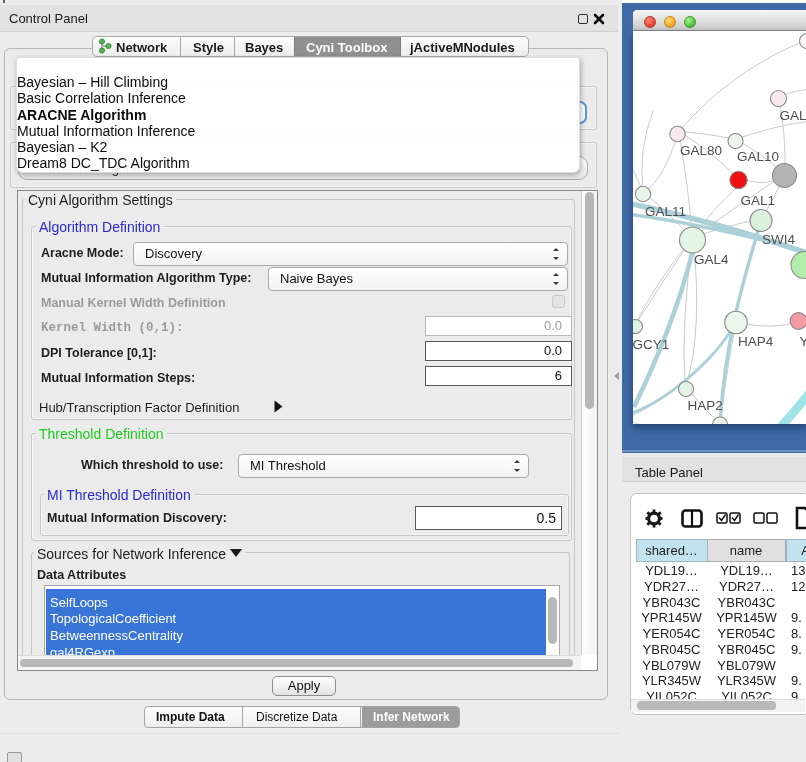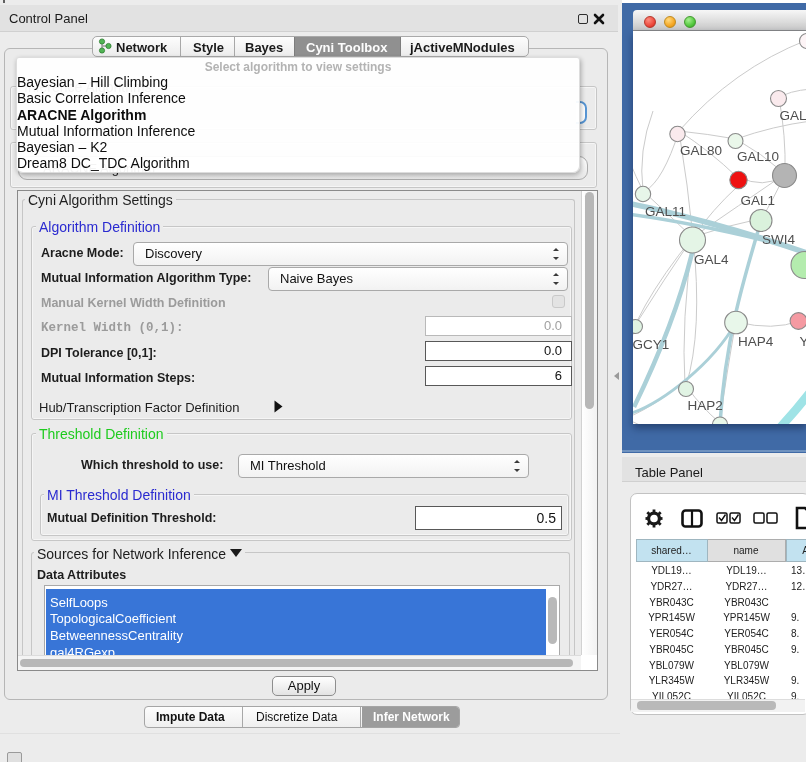--- a/index.html
+++ b/index.html
@@ -53,21 +53,20 @@
 <div class="gtitle" style="left:21px;top:79px;color:#1f1f1f;">Inference Algorithms</div>
 <div class="abs" style="left:576px;top:100px;width:12px;height:25px;overflow:hidden;">
     <span style="position:absolute;left:-146px;top:1px;width:157px;height:23px;background:#fff;border:2.5px solid #5795d3;border-radius:7px;box-sizing:border-box;"></span>
   </div>
 <div class="gbox" style="left:10px;top:142px;width:585px;height:44px;"></div>
 <div class="abs" style="left:18px;top:156px;width:570px;height:24px;background:linear-gradient(#fefefe,#e6e6e6);border:1px solid #ababab;border-radius:9px;box-sizing:border-box;">
     <span style="position:absolute;left:24px;top:4px;font-size:13px;color:#222;">ARACNE Algorithm</span>
   </div>
 
 <div class="abs" style="left:16px;top:57px;width:564px;height:116px;background:rgba(255,255,255,0.95);border:1px solid rgba(212,212,212,0.8);border-radius:3px 3px 7px 7px;box-shadow:1px 2px 5px rgba(0,0,0,0.3);box-sizing:border-box;">
- <div class="abs" style="left:0;top:2px;width:100%;text-align:center;font-size:12px;font-weight:bold;color:#b3b3b3;">Select algorithm to view settings</div>
  <div class="abs" style="left:0px;top:16px;font-size:14px;color:#0d0d0d;line-height:16.3px;white-space:nowrap;">Bayesian – Hill Climbing<br>Basic Correlation Inference<br><b>ARACNE Algorithm</b><br>Mutual Information Inference<br>Bayesian – K2<br>Dream8 DC_TDC Algorithm</div>
 </div>
 
 <div class="abs" style="left:16.5px;top:189.5px;width:581px;height:481px;border:1px solid #8a8a8a;box-sizing:border-box;"></div>
 <div class="abs" style="left:21.5px;top:199px;width:553px;height:456px;border:1px solid #c6c6c6;border-bottom:none;border-radius:3px 3px 0 0;box-sizing:border-box;"></div>
 <div class="gtitle" style="left:25px;top:192px;color:#1f1f1f;">Cyni Algorithm Settings</div>
 
 <div class="abs" style="left:581px;top:190.5px;width:16px;height:464.5px;background:linear-gradient(to right,#ffffff,#f2f2f2);border-left:1px solid #d2d2d2;box-sizing:border-box;"></div>
 <div class="abs" style="left:585px;top:192px;width:8.5px;height:217px;background:#b7b7b7;border-radius:4.5px;"></div>
 
@@ -110,21 +109,21 @@
 <div class="gtitle" style="left:36px;top:426px;color:#1ecb1e;">Threshold Definition</div>
 
 <div class="lbl" style="left:81px;top:458px;">Which threshold to use:</div>
 <div class="combo" style="left:238px;top:454px;width:289px;height:22px;">
     <span class="ctx">MI Threshold</span>
     <span class="spin"></span>
   </div>
 
 <div class="gbox" style="left:40px;top:494px;width:527px;height:40px;"></div>
 <div class="gtitle" style="left:44px;top:487px;color:#2a2ad0;">MI Threshold Definition</div>
-<div class="lbl" style="left:47px;top:511px;">Mutual Definition Threshold:</div>
+<div class="lbl" style="left:47px;top:511px;">Mutual Information Discovery:</div>
 <div class="fld fen" style="left:415px;top:506px;width:147px;height:24px;line-height:22px;font-size:14px;padding-right:5px;">0.5</div>
 
 <div class="abs" style="left:31px;top:552px;width:539px;height:103px;border:1px solid #c6c6c6;border-bottom:none;border-radius:3px 3px 0 0;box-sizing:border-box;"></div>
 <div class="gtitle" style="left:34px;top:546px;color:#1d1d1d;">Sources for Network Inference <span style="display:inline-block;vertical-align:2px;width:0;height:0;border-left:6.5px solid transparent;border-right:6.5px solid transparent;border-top:8px solid #1a1a1a;"></span></div>
 <div class="lbl" style="left:37px;top:568px;">Data Attributes</div>
 
 <div class="abs" style="left:44px;top:585px;width:516px;height:70px;background:#fff;border:1px solid #a9a9a9;border-bottom:none;box-sizing:border-box;overflow:hidden;">
  <div class="abs" style="left:1px;top:3px;width:580px;height:80px;background:#3875d7;color:#fff;font-size:13px;line-height:16.8px;padding:5.5px 0 0 4px;box-sizing:border-box;">SelfLoops<br>TopologicalCoefficient<br>BetweennessCentrality<br>gal4RGexp</div>
  <div class="abs" style="left:501px;top:0;width:15px;height:70px;background:#fff;"></div>
  <div class="abs" style="left:503px;top:11px;width:9px;height:47px;background:#b9b9b9;border-radius:4.5px;"></div>
@@ -257,21 +256,21 @@
  <path d="M3 5.5 L5.5 8.5 L9.5 2.5 M16 5.5 L18.5 8.5 L22.5 2.5" stroke="#111" stroke-width="1.4" fill="none"></path>
 </svg>
 <svg class="abs" style="left:753px;top:512px;" width="26" height="12" viewBox="0 0 26 12">
  <rect x="1" y="1" width="10" height="10" rx="1.5" fill="none" stroke="#111" stroke-width="1.5"></rect>
  <rect x="14" y="1" width="10" height="10" rx="1.5" fill="none" stroke="#111" stroke-width="1.5"></rect>
 </svg>
 <svg class="abs" style="left:795px;top:506px;" width="16" height="24" viewBox="0 0 16 24">
  <path d="M2 2 L10 2 L14 6 L14 22 L2 22 Z" fill="none" stroke="#111" stroke-width="2.6"></path>
 </svg>
 
-<div class="abs" style="left:631px;top:538px;width:175px;height:162px;overflow:hidden;font-size:10px;color:#222;">
+<div class="abs" style="left:631px;top:538px;width:175px;height:162px;overflow:hidden;font-size:13px;color:#222;">
  <div class="abs" style="left:4.5px;top:0.5px;width:72px;height:23px;background:#c2e2f0;border:1px solid #9fb6c0;box-sizing:border-box;text-align:center;line-height:21px;">shared…</div>
  <div class="abs" style="left:76.5px;top:0.5px;width:78px;height:23px;background:#e0e0e0;border:1px solid #adadad;border-left:none;box-sizing:border-box;text-align:center;line-height:21px;">name</div>
  <div class="abs" style="left:154.5px;top:0.5px;width:40px;height:23px;background:#c2e2f0;border:1px solid #9fb6c0;box-sizing:border-box;text-align:center;line-height:21px;">A</div>
  <div class="abs" style="left:4.5px;top:25px;width:72px;text-align:center;line-height:15.75px;">YDL19…<br>YDR27…<br>YBR043C<br>YPR145W<br>YER054C<br>YBR045C<br>YBL079W<br>YLR345W<br>YIL052C</div>
  <div class="abs" style="left:76.5px;top:25px;width:78px;text-align:center;line-height:15.75px;">YDL19…<br>YDR27…<br>YBR043C<br>YPR145W<br>YER054C<br>YBR045C<br>YBL079W<br>YLR345W<br>YIL052C</div>
  <div class="abs" style="left:160px;top:25px;width:40px;text-align:left;line-height:15.75px;">13…<br>12…<br>&nbsp;<br>9.<br>8.<br>9.<br>&nbsp;<br>9.<br>9.</div>
 </div>
 
 <div class="abs" style="left:631px;top:699px;width:174px;height:12px;background:#f2f2f2;border-top:1px solid #ddd;"></div>
 <div class="abs" style="left:637px;top:701px;width:139px;height:8.5px;background:#b9b9b9;border-radius:4px;"></div>

